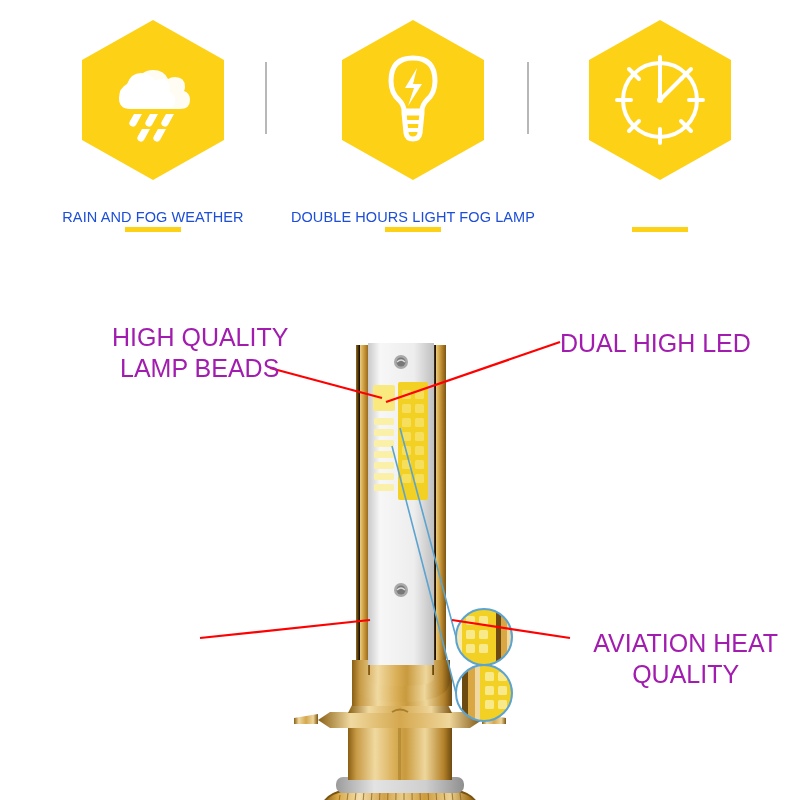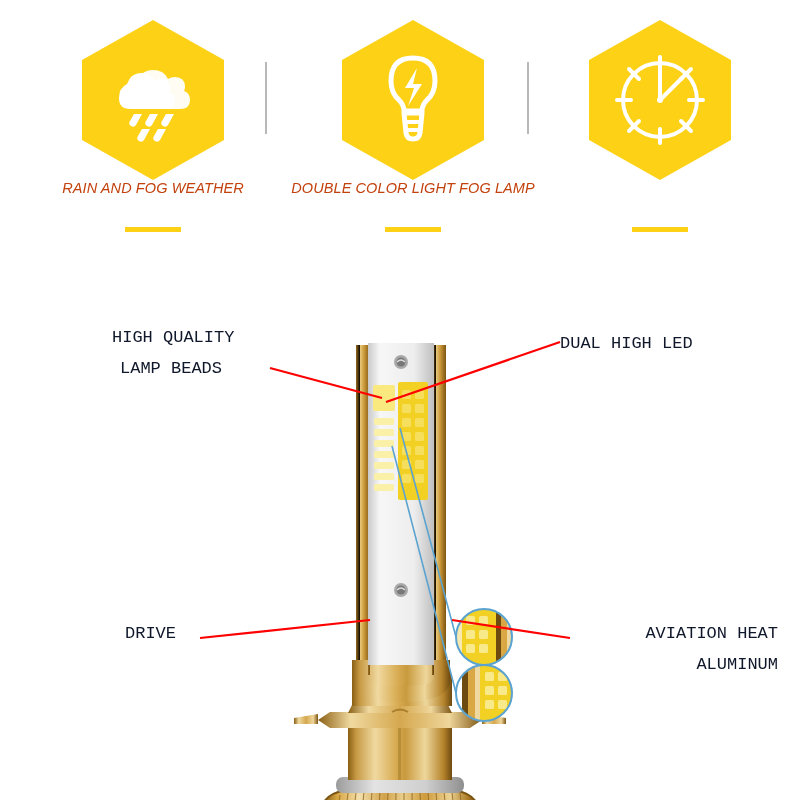--- a/index.html
+++ b/index.html
@@ -47,27 +47,26 @@
     left: 0; top: 0;
     width: 142px;
     height: 160px;
     display: flex;
     align-items: center;
     justify-content: center;
   }
   .feature-label {
     position: absolute;
     left: 0;
-    top: 180px;
+    top: 209px;
     width: 100%;
     font-size: 14.5px;
     letter-spacing: 0.1px;
-    color: #c2410c;
+    color: #1d4ed8;
     white-space: nowrap;
-    font-style: italic;
   }
   .feature-rule {
     position: absolute;
     left: 50%;
     top: 227px;
     transform: translateX(-50%);
     width: 56px;
     height: 5px;
     background: #FCD116;
   }
@@ -75,27 +74,26 @@
     position: absolute;
     top: 62px;
     width: 2px;
     height: 72px;
     background: #b8b8b8;
   }
 
   
   .callout {
     position: absolute;
-    color: #0f172a;
-    font-size: 17px;
+    color: #a21caf;
+    font-size: 25px;
     line-height: 31px;
     white-space: nowrap;
-    font-family: Liberation Mono, monospace;
-  }
-  .callout.right-al { text-align: right; }
+  }
+  .callout.right-al { text-align: center; margin-top: 10px; }
 
   
   #product-stage {
     position: absolute;
     left: 0; top: 250px;
     width: 800px; height: 550px;
   }
   #product-svg, #annotation-svg {
     position: absolute;
     left: 0; top: 0;
@@ -137,21 +135,21 @@
           <g fill="none" stroke="#ffffff" stroke-width="5" stroke-linecap="round" stroke-linejoin="round">
             <path d="M46 8 q-22 0 -22 23 q0 12 8 19 q5 5 5 11 l18 0 q0 -6 5 -11 q8 -7 8 -19 q0 -23 -22 -23 z"></path>
             <path d="M37 63 l18 0 l-2 20 q-1 6 -7 6 q-6 0 -7 -6 z"></path>
             <path d="M38 72 l16 0" stroke-width="4"></path>
             <path d="M39 80 l14 0" stroke-width="4"></path>
           </g>
           <path d="M50 18 l-12 20 l9 0 l-6 18 l14 -22 l-9 0 z" fill="#ffffff"></path>
         </svg>
       </div>
     </div>
-    <div class="feature-label">DOUBLE COLOR LIGHT FOG LAMP</div>
+    <div class="feature-label">DOUBLE HOURS LIGHT FOG LAMP</div>
     <div class="feature-rule"></div>
   </div>
 
   <div class="divider" style="left:527px;"></div>
 
   <div class="feature-cell" style="left:535px;">
     <div class="hex-wrap">
       <div class="hex"></div>
       <div class="hex-icon">
         <svg width="96" height="96" viewBox="0 0 96 96">
@@ -394,21 +392,20 @@
   <div class="callout" style="left:112px; top:72px;">
     <div>HIGH QUALITY</div>
     <div style="padding-left:8px;">LAMP BEADS</div>
   </div>
 
   <div class="callout" style="left:560px; top:78px;">
     <div>DUAL HIGH LED</div>
   </div>
 
   <div class="callout" style="left:103px; top:368px;">
-    <div style="padding-left:22px;">DRIVE</div>
   </div>
 
   <div class="callout right-al" style="right:22px; top:368px;">
     <div>AVIATION HEAT</div>
-    <div>ALUMINUM</div>
+    <div>QUALITY</div>
   </div>
 
 </div>
 
 </body></html>

